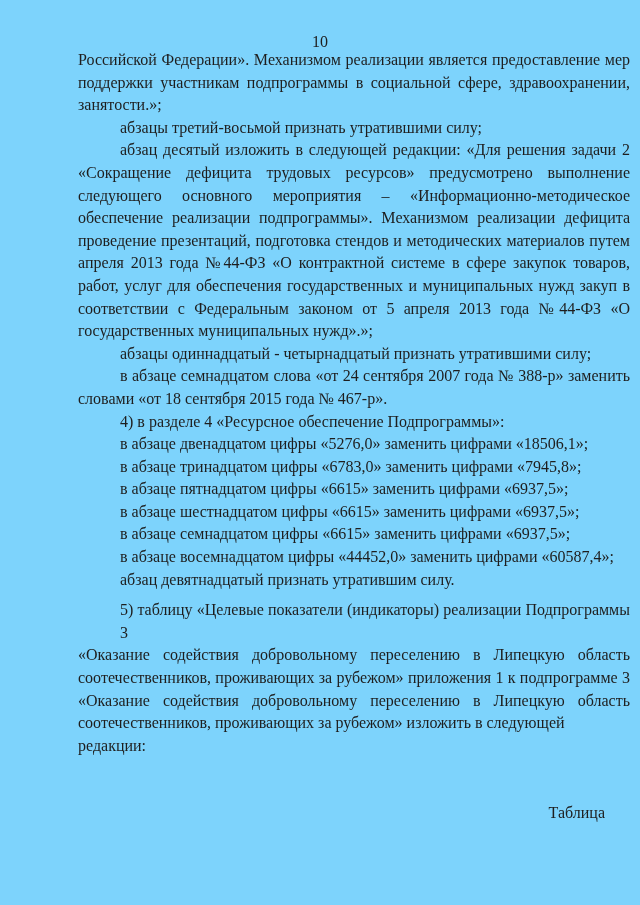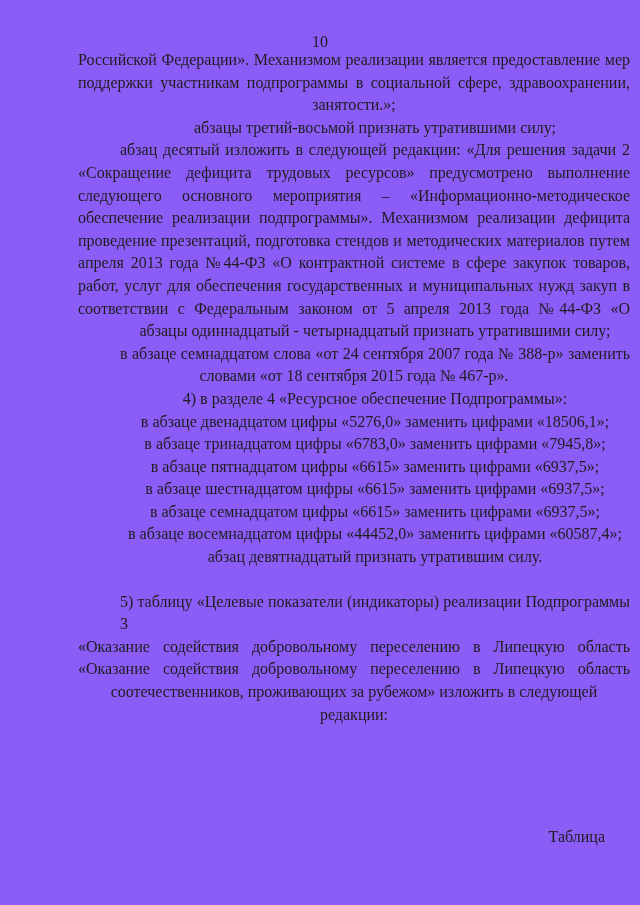--- a/index.html
+++ b/index.html
@@ -4,21 +4,21 @@
 <style>
   html, body {
     margin: 0;
     padding: 0;
     background: #ffffff;
   }
   .page {
     position: relative;
     width: 640px;
     height: 905px;
-    background: #8b5cf6;
+    background: #7dd3fc;
     font-family: "Liberation Serif", "DejaVu Serif", serif;
     color: #1e1e1e;
     overflow: hidden;
   }
   .page-number {
     position: absolute;
     top: 31px;
     left: 0;
     width: 640px;
     text-align: center;
@@ -30,33 +30,33 @@
     top: 49px;
     left: 78px;
     width: 552px;
     font-size: 16px;
     line-height: 22.6px;
   }
   .para {
     margin: 0;
   }
   .line {
-    text-align: center;
+    text-align: left;
     white-space: normal;
   }
   .line.just {
     text-align: justify;
     text-align-last: justify;
   }
   .line.indent {
     padding-left: 42px;
   }
   .doc-footer {
     position: absolute;
-    top: 826px;
+    top: 802px;
     left: 63px;
     width: 552px;
     padding-right: 10px;
     box-sizing: border-box;
     text-align: right;
     font-size: 16px;
     line-height: 22.6px;
   }
 </style>
 </head>
@@ -76,20 +76,21 @@
       </div>
       <div class="para">
         <div class="line just indent">абзац десятый изложить в следующей редакции: «Для решения задачи 2</div>
         <div class="line just">«Сокращение дефицита трудовых ресурсов» предусмотрено выполнение</div>
         <div class="line just">следующего основного мероприятия – «Информационно-методическое</div>
         <div class="line just">обеспечение реализации подпрограммы». Механизмом реализации дефицита</div>
         <div class="line just">проведение презентаций, подготовка стендов и методических материалов путем</div>
         <div class="line just">апреля 2013 года №44-ФЗ «О контрактной системе в сфере закупок товаров,</div>
         <div class="line just">работ, услуг для обеспечения государственных и муниципальных нужд закуп в</div>
         <div class="line just">соответствии с Федеральным законом от 5 апреля 2013 года №44-ФЗ «О</div>
+        <div class="line last">государственных муниципальных нужд».»;</div>
       </div>
       <div class="para">
         <div class="line last indent">абзацы одиннадцатый - четырнадцатый признать утратившими силу;</div>
       </div>
       <div class="para">
         <div class="line just indent">в абзаце семнадцатом слова «от 24 сентября 2007 года № 388-р» заменить</div>
         <div class="line last">словами «от 18 сентября 2015 года № 467-р».</div>
       </div>
       <div class="para">
         <div class="line last indent">4) в разделе 4 «Ресурсное обеспечение Подпрограммы»:</div>
@@ -108,22 +109,23 @@
       </div>
       <div class="para">
         <div class="line last indent">в абзаце семнадцатом цифры «6615» заменить цифрами «6937,5»;</div>
       </div>
       <div class="para">
         <div class="line last indent">в абзаце восемнадцатом цифры «44452,0»  заменить цифрами «60587,4»;</div>
       </div>
       <div class="para">
         <div class="line last indent">абзац девятнадцатый признать утратившим силу.</div>
       </div>
-      <div class="para" style="margin-top: 22px;">
+      <div class="para" style="margin-top: 8px;">
         <div class="line just indent">5) таблицу «Целевые показатели (индикаторы) реализации Подпрограммы 3</div>
         <div class="line just">«Оказание содействия добровольному переселению в Липецкую область</div>
+        <div class="line just">соотечественников, проживающих за рубежом» приложения 1 к подпрограмме 3</div>
         <div class="line just">«Оказание содействия добровольному переселению в Липецкую область</div>
         <div class="line last">соотечественников, проживающих за рубежом» изложить в следующей редакции:</div>
       </div>
     </div>
 
   <div class="doc-footer">Таблица</div>
 </div>
 
 </body></html>

